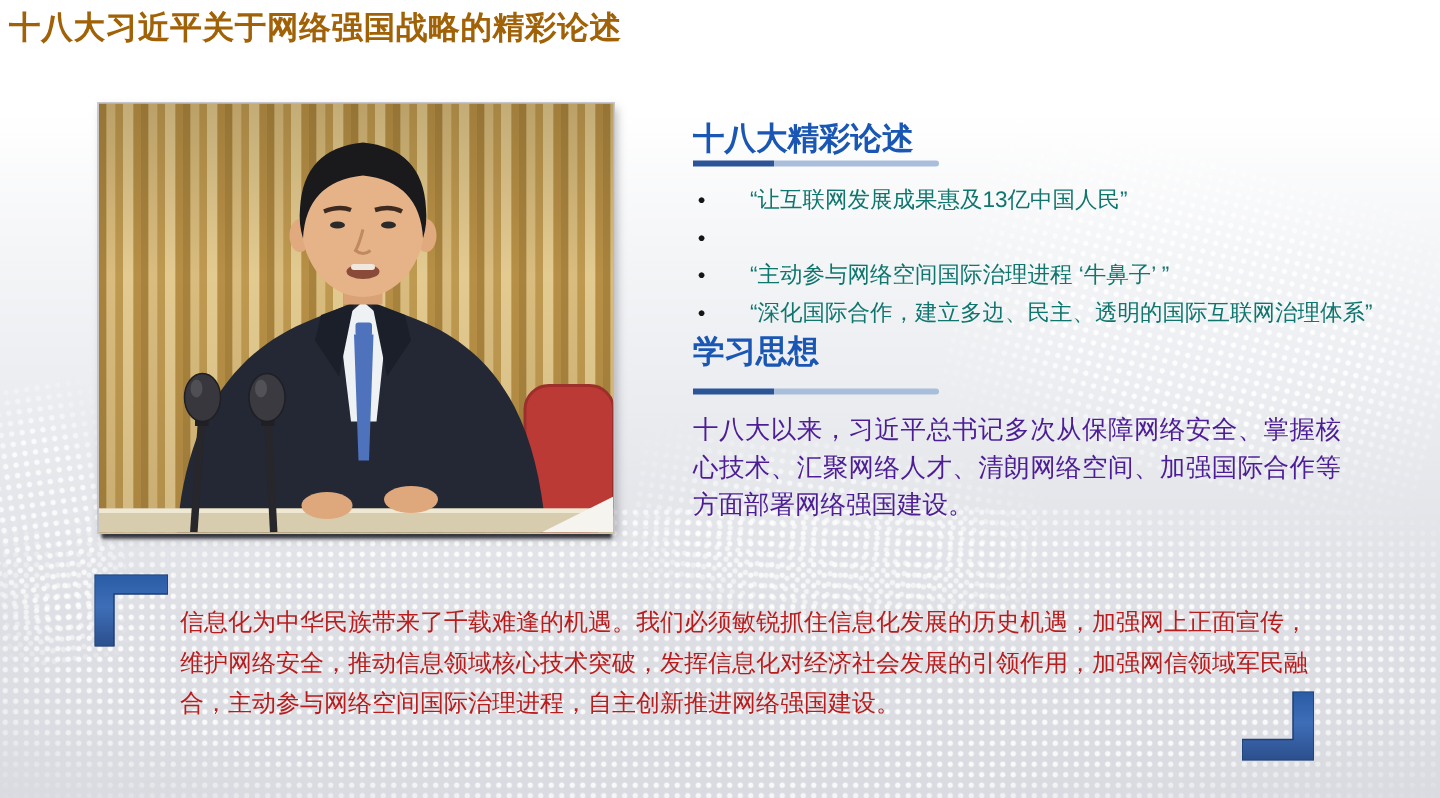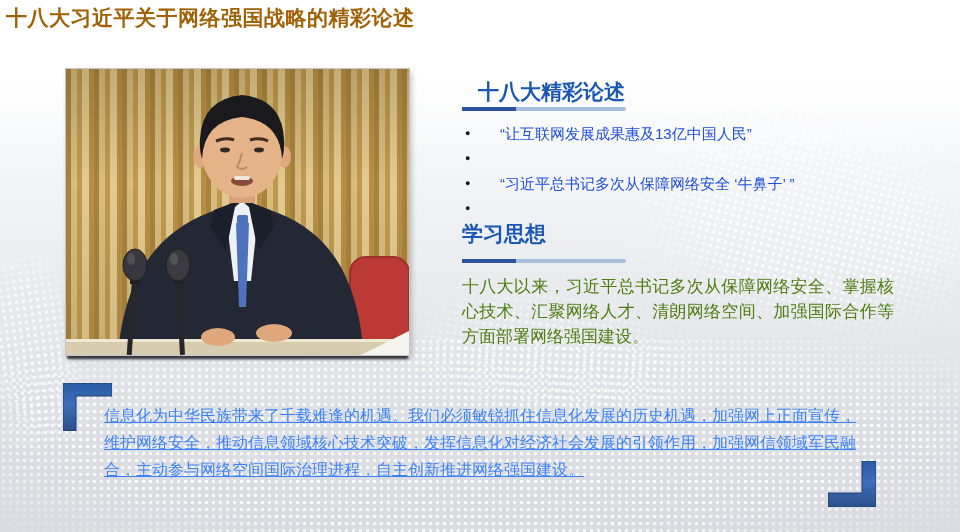--- a/index.html
+++ b/index.html
@@ -39,30 +39,30 @@
 
   
   .h-blue{font-size:21px;font-weight:700;color:#1A57B5;white-space:nowrap;}
   .rule{display:flex;height:4px;}
   .rule-dark{width:54px;background:#2B5597;}
   .rule-light{width:110px;background:#A9BEDB;border-radius:0 2px 2px 0;}
 
   ul.quote-list{left:462px;top:121px;width:492px;margin:0;padding:0;list-style:none;position:absolute;}
   .quote-item{display:flex;align-items:flex-start;height:25px;line-height:25px;white-space:nowrap;}
   .quote-item .dot{width:35px;flex:0 0 35px;font-size:9px;color:#151515;line-height:25px;padding-left:3px;}
-  .quote-item .qt{font-size:15px;color:#1d4ed8;}
+  .quote-item .qt{font-size:15px;color:#0f766e;}
 
   .study-body{
-    left:462px;top:274px;width:432px;font-size:17px;line-height:25px;color:#4d7c0f;
+    left:462px;top:274px;width:432px;font-size:17px;line-height:25px;color:#4c1d95;
     text-align:justify;
   }
 
   
   .footer-quote{
-    left:104px;top:402px;width:758px;font-size:16px;line-height:27px;color:#3b82f6;text-decoration:underline;
+    left:120px;top:402px;width:758px;font-size:16px;line-height:27px;color:#b91c1c;
   }
   .bracket{pointer-events:none;}
 </style>
 </head>
 <body>
 
 <div class="dots d1"></div>
 <div class="dots d2"></div>
 <div class="dots d3"></div>
 <div class="dots d4"></div>
@@ -127,40 +127,41 @@
       <ellipse cx="69" cy="196" rx="12" ry="16" fill="#37373D" stroke="#1F1F24"></ellipse>
       <ellipse cx="65" cy="190" rx="4" ry="6" fill="#ffffff" opacity="0.12"></ellipse>
       <rect x="110" y="208" width="5" height="78" fill="#26262B" transform="rotate(-3 112 210)"></rect>
       <rect x="108" y="208" width="9" height="7" fill="#1F1F24"></rect>
       <ellipse cx="112" cy="196" rx="12" ry="16" fill="#3A3A40" stroke="#1F1F24"></ellipse>
       <ellipse cx="108" cy="190" rx="4" ry="6" fill="#ffffff" opacity="0.12"></ellipse>
     </g>
   </svg>
 </div>
 
-<div class="abs h-blue" style="left:462px;top:78px;margin-left:16px;">十八大精彩论述</div>
+<div class="abs h-blue" style="left:462px;top:78px;">十八大精彩论述</div>
 <div class="abs rule" style="left:462px;top:107px;">
   <span class="rule-dark"></span>
   <span class="rule-light"></span>
 </div>
 
 <ul class="quote-list">
   <li class="quote-item">
     <span class="dot">●</span>
     <span class="qt">“让互联网发展成果惠及13亿中国人民”</span>
   </li>
   <li class="quote-item">
     <span class="dot">●</span>
   </li>
   <li class="quote-item">
     <span class="dot">●</span>
-    <span class="qt">“习近平总书记多次从保障网络安全 ‘牛鼻子’ ”</span>
+    <span class="qt">“主动参与网络空间国际治理进程 ‘牛鼻子’ ”</span>
   </li>
   <li class="quote-item">
     <span class="dot">●</span>
+    <span class="qt">“深化国际合作，建立多边、民主、透明的国际互联网治理体系”</span>
   </li>
 </ul>
 
 <div class="abs h-blue" style="left:462px;top:220px;">学习思想</div>
 <div class="abs rule" style="left:462px;top:259px;">
   <span class="rule-dark"></span>
   <span class="rule-light"></span>
 </div>
 <div class="abs study-body">十八大以来，习近平总书记多次从保障网络安全、掌握核心技术、汇聚网络人才、清朗网络空间、加强国际合作等方面部署网络强国建设。</div>
 

